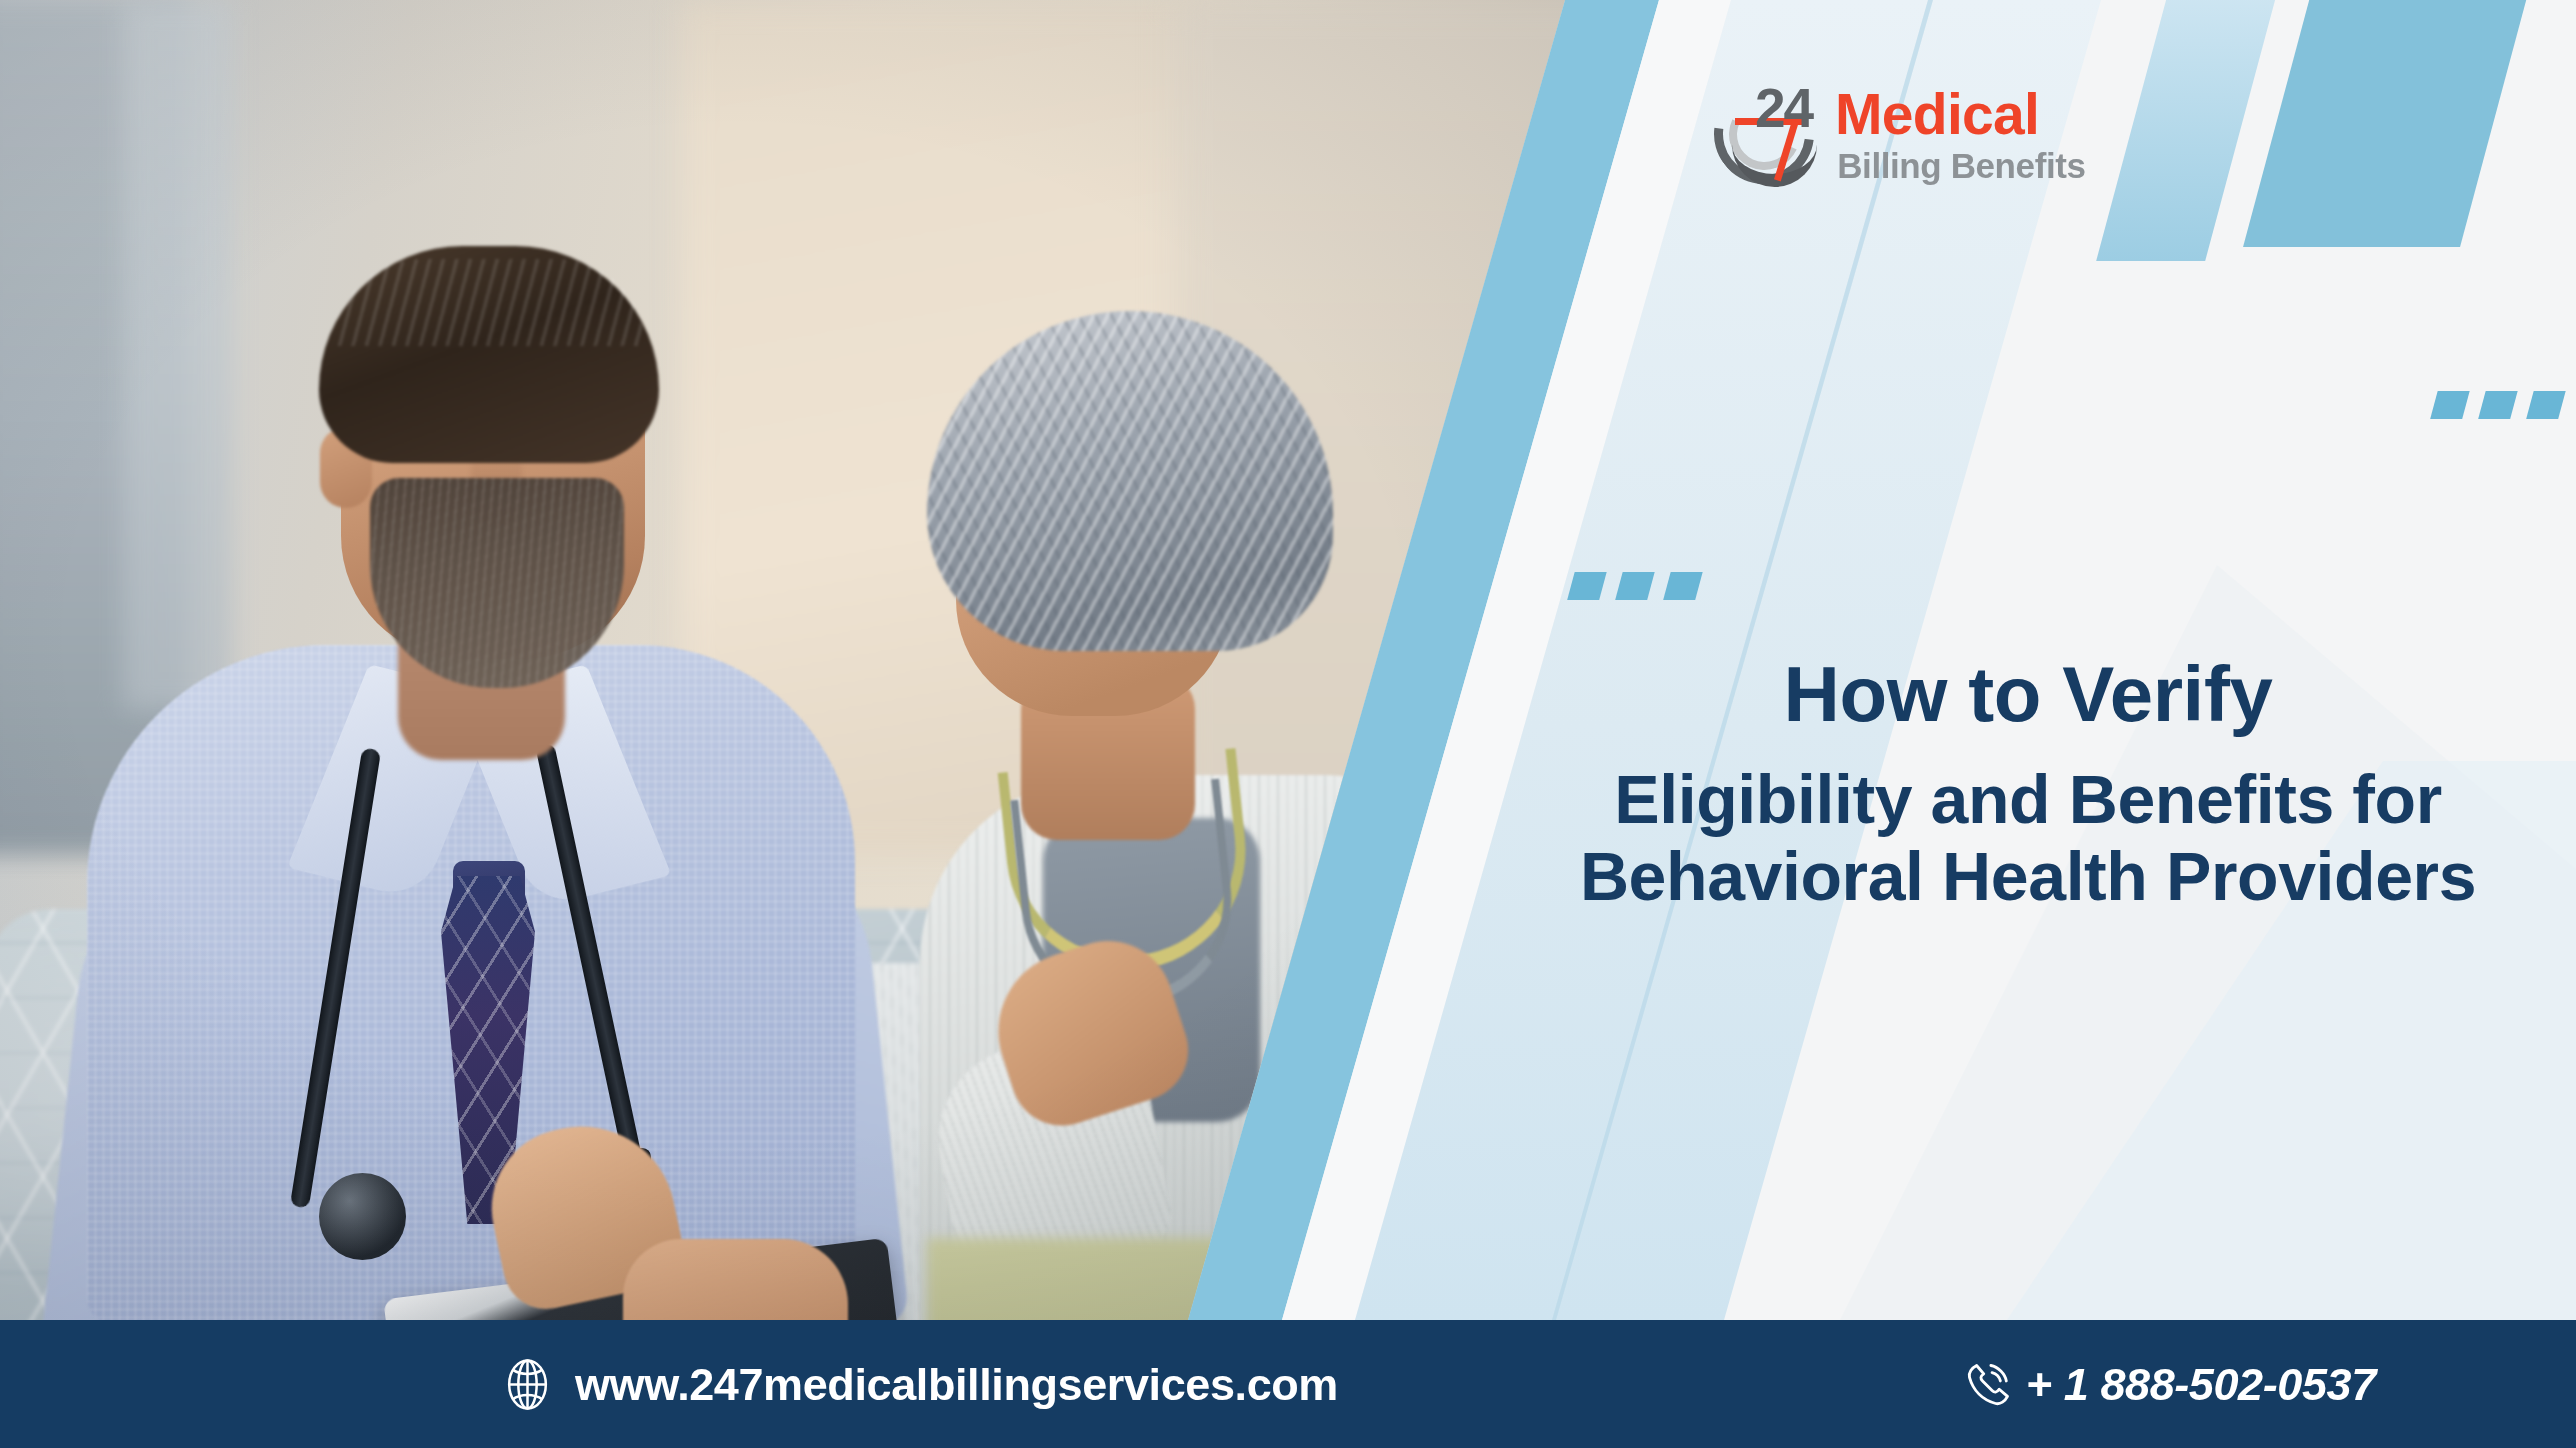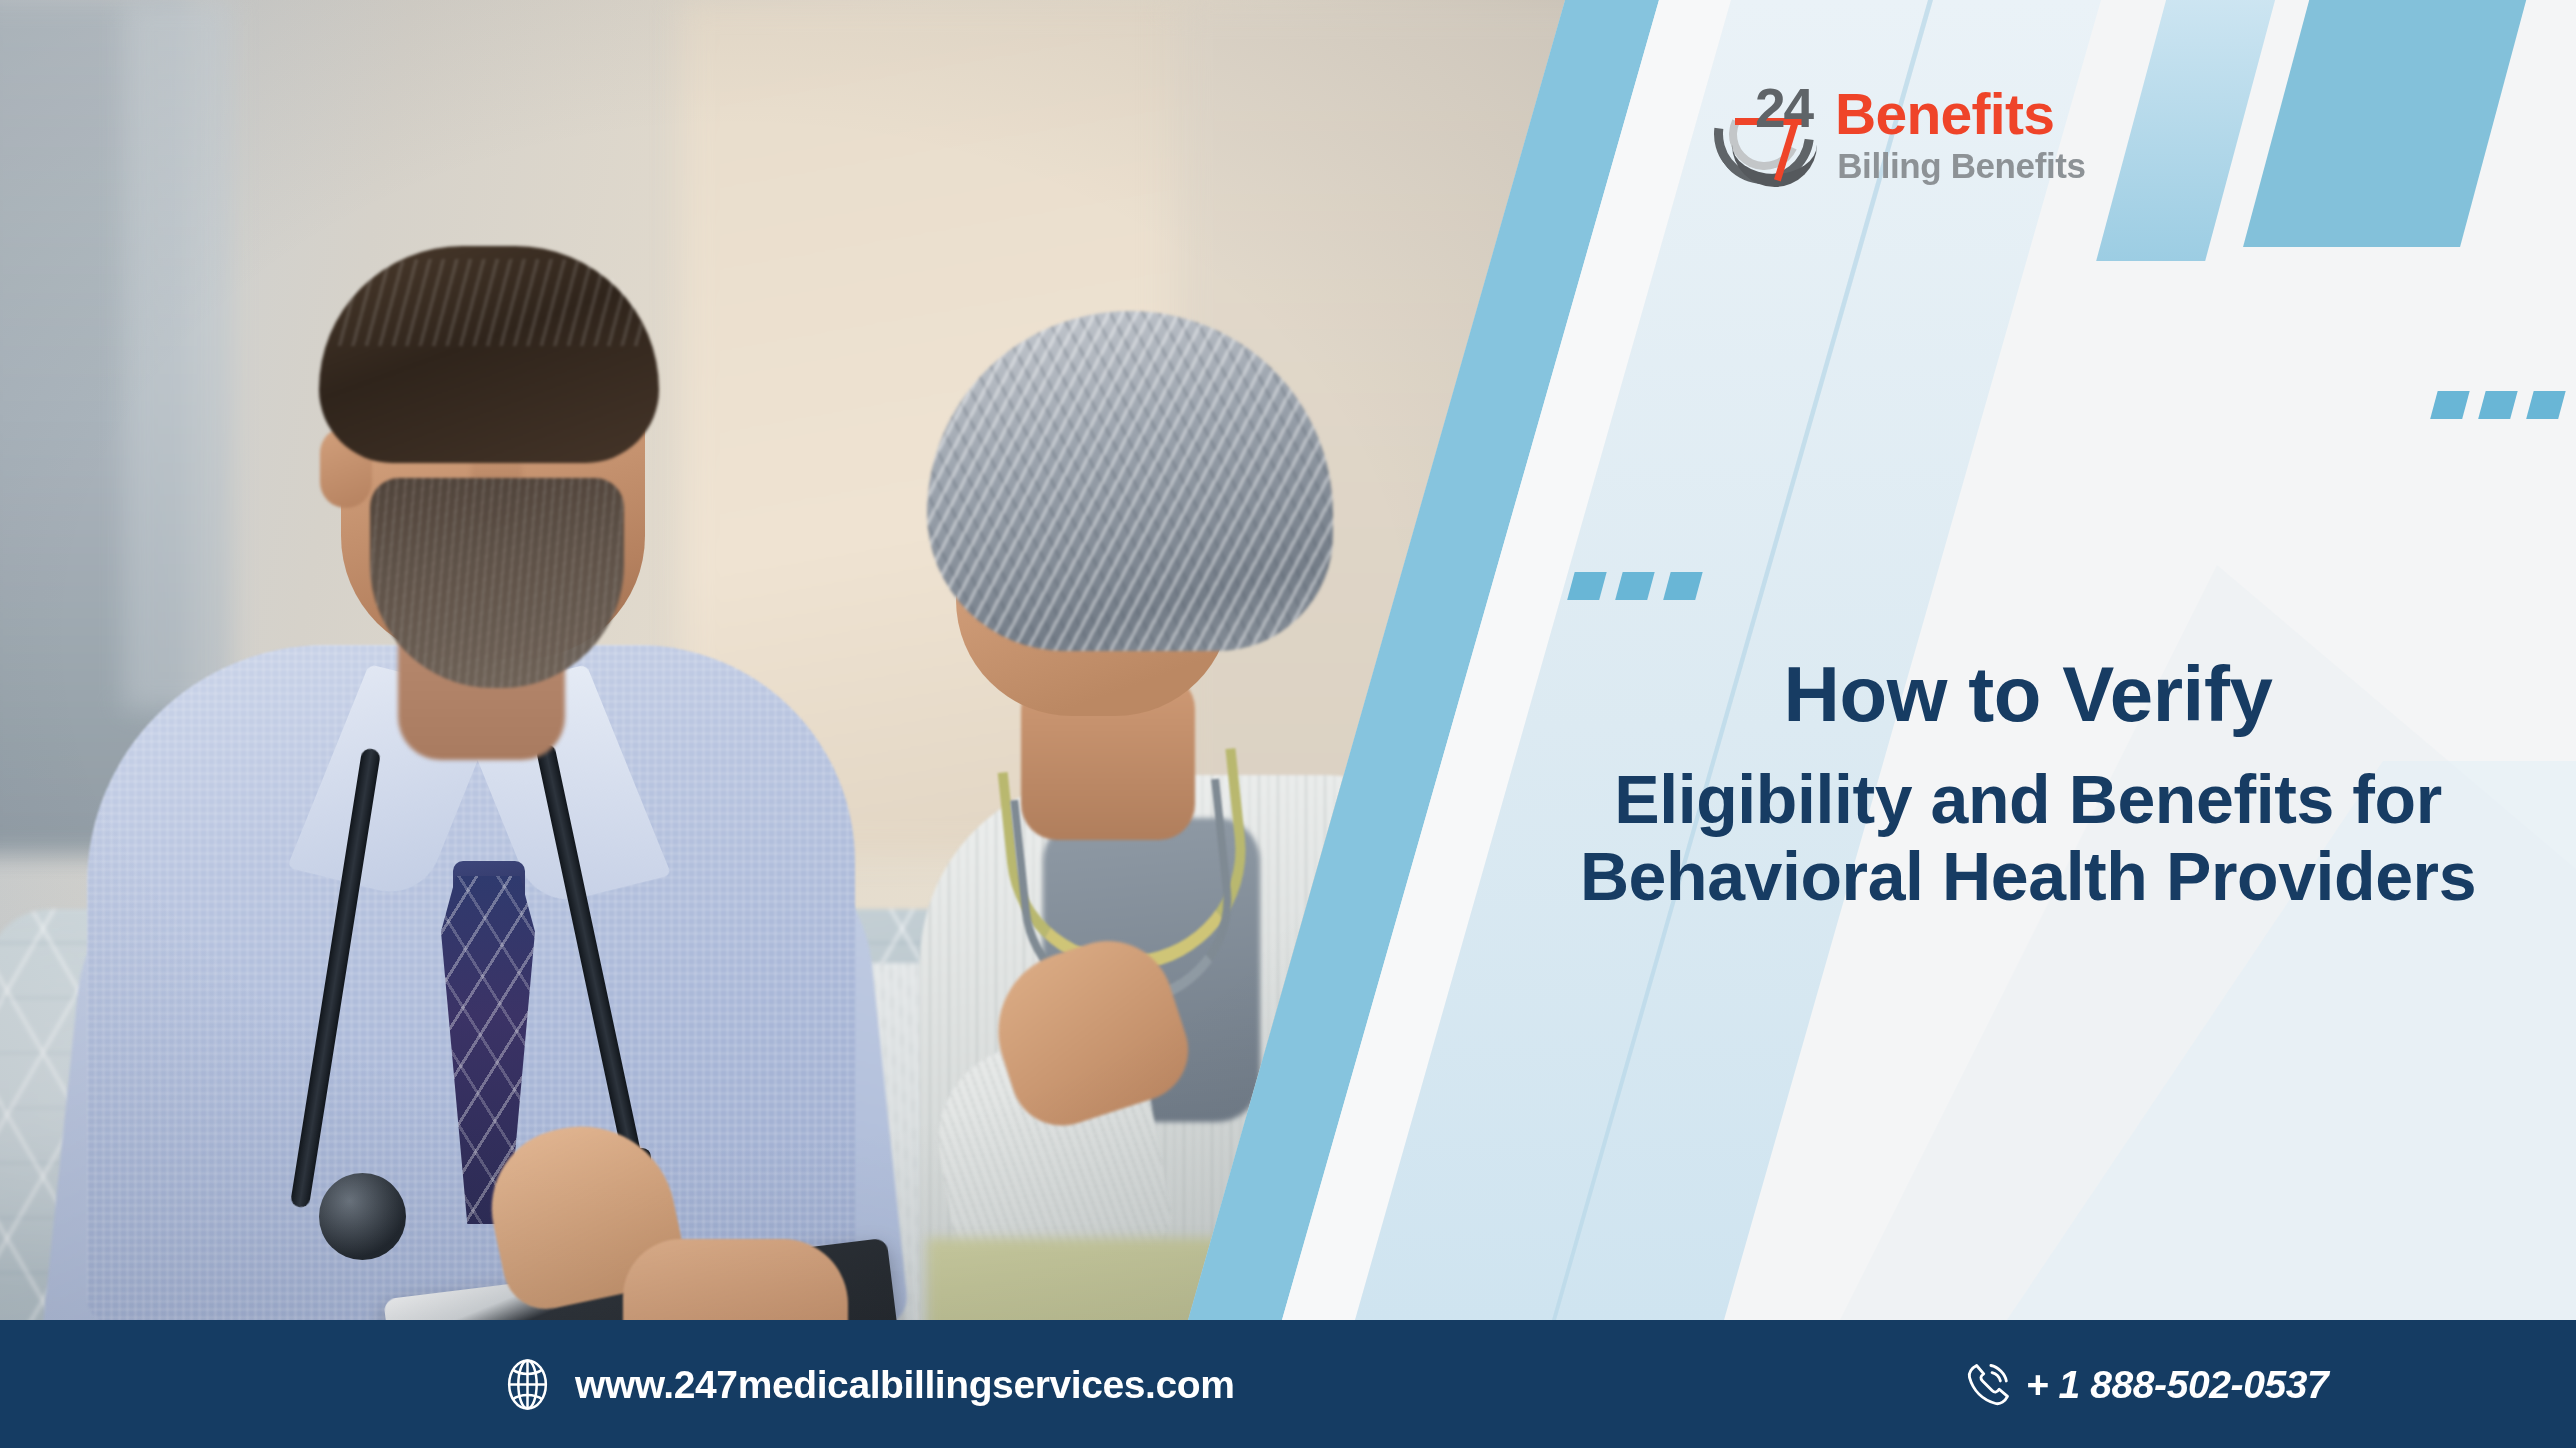--- a/index.html
+++ b/index.html
@@ -458,21 +458,21 @@
     background:#153c63;
     display:flex; align-items:center;
   }
   .footer-site {
     position:absolute; left:500px; display:flex; align-items:center; gap:20px;
   }
   .footer-phone {
     position:absolute; left:1960px; display:flex; align-items:center; gap:8.7px;font-style:italic;
   }
   .footer-text {
-    color:#ffffff; font-size:39px; font-weight:bold; letter-spacing:-0.4px;
+    color:#ffffff; font-size:45px; font-weight:bold; letter-spacing:-0.4px;
     white-space:nowrap;
   }
   .icon-svg { display:block; }
 </style>
 </head>
 <body>
 
 <div class="banner">
 
   <div class="photo-area">
@@ -563,21 +563,21 @@
 
   <div class="logo">
     <div class="logo-mark">
       <div class="arc-outer"></div>
       <div class="arc-inner"></div>
       <div class="arc-dark"></div>
       <div class="seven"></div>
       <div class="logo-24">24</div>
     </div>
     <div class="logo-text">
-      <span class="logo-medical">Benefits</span>
+      <span class="logo-medical">Medical</span>
       <span class="logo-billing">Billing Benefits</span>
     </div>
   </div>
 
   <div class="headline">
     <span class="hl-1">How to Verify</span>
     <span class="hl-2">Eligibility and Benefits for</span>
     <span class="hl-3">Behavioral Health Providers</span>
   </div>
 

